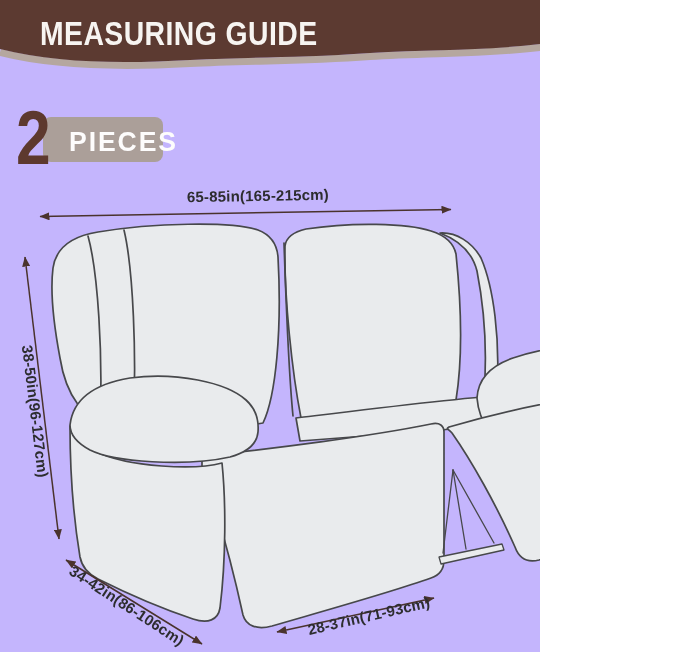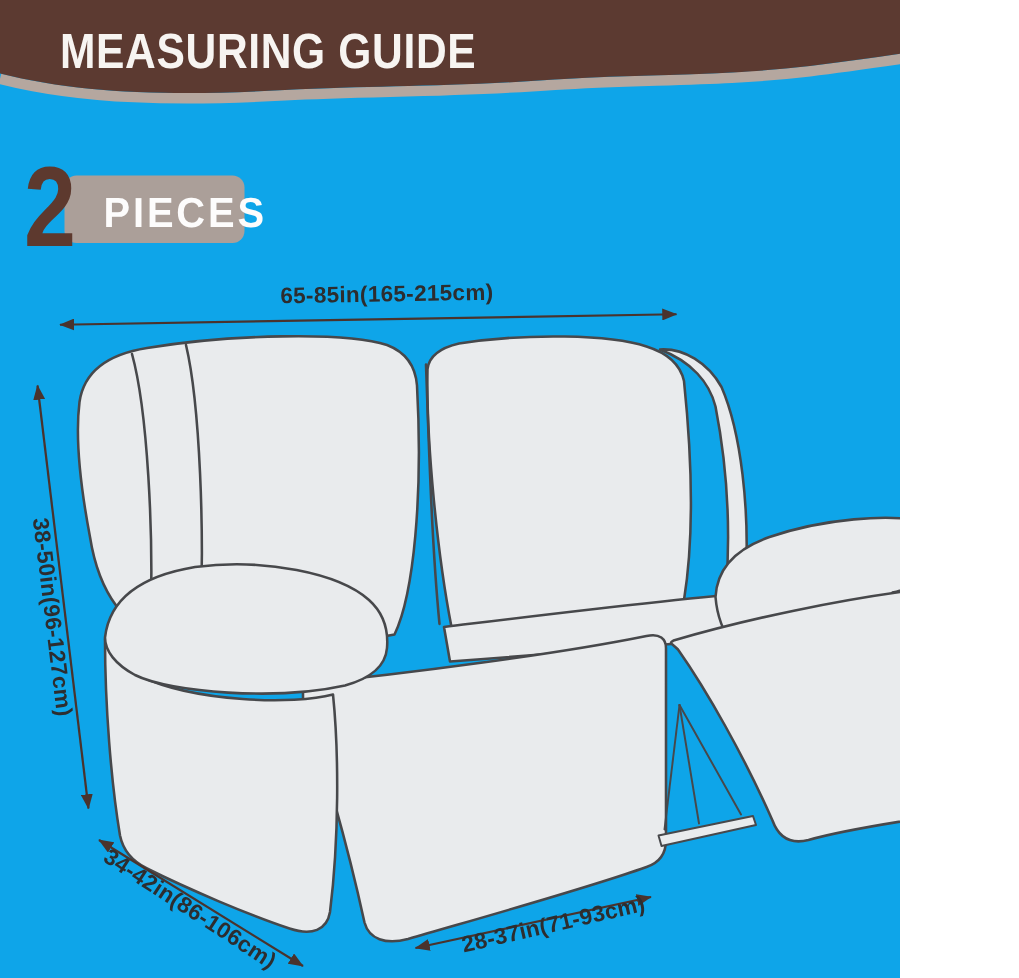--- a/index.html
+++ b/index.html
@@ -1,16 +1,16 @@
 <!DOCTYPE html>
 <html><head>
 <meta charset="utf-8">
 <style>
   html,body{margin:0;padding:0;background:#ffffff;}
-  .stage{position:relative;width:600px;height:652px;background:#0ea5e9;overflow:hidden;
+  .stage{position:relative;width:540px;height:652px;background:#c4b5fd;overflow:hidden;
          font-family:"Liberation Sans",sans-serif;}
   svg{display:block;}
   .title{font-family:"Liberation Sans",sans-serif;font-size:33px;font-weight:bold;letter-spacing:0.5px;}
   .badge-count{font-family:"Liberation Sans",sans-serif;font-size:76px;font-weight:bold;}
   .badge-label{font-family:"Liberation Sans",sans-serif;font-size:28px;font-weight:bold;letter-spacing:2px;}
   .mlabel{font-family:"Liberation Sans",sans-serif;font-size:15px;font-weight:bold;letter-spacing:0.2px;}
 </style>
 </head>
 <body>
 

